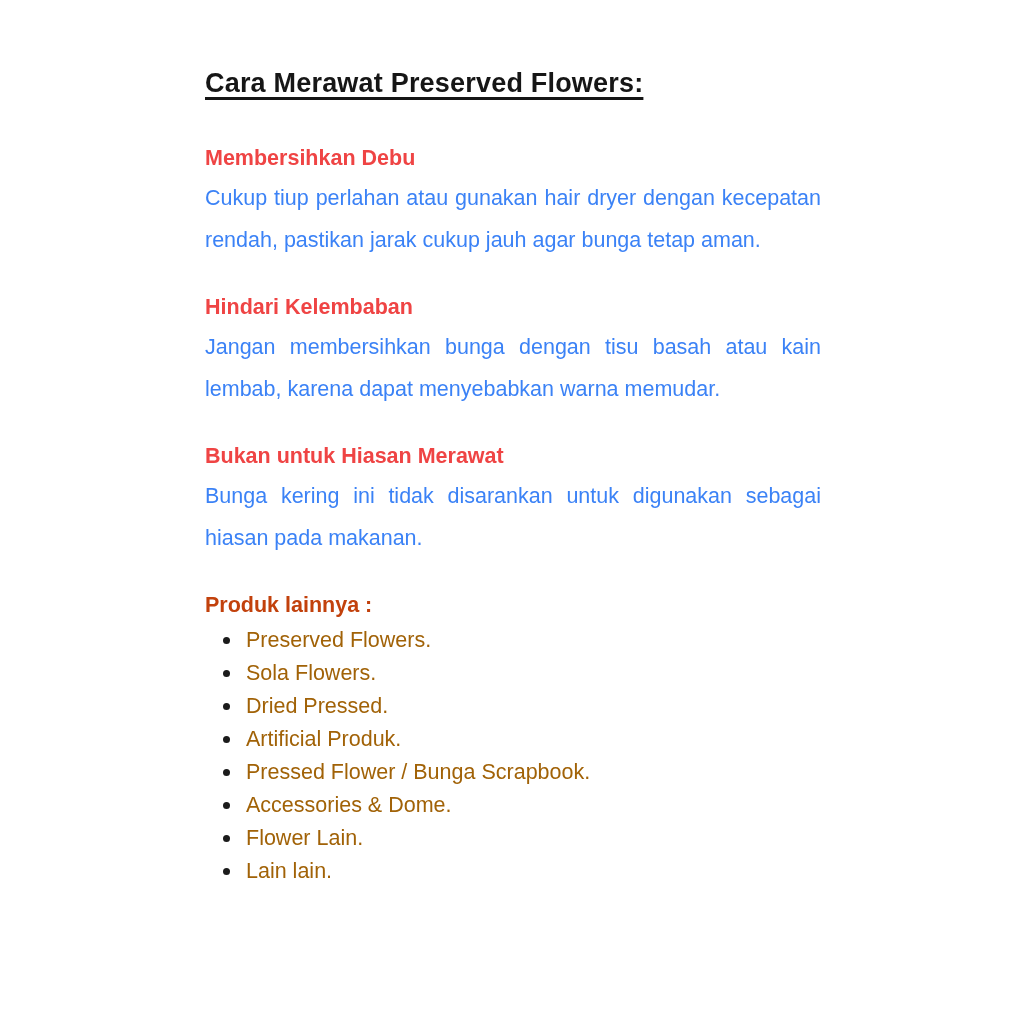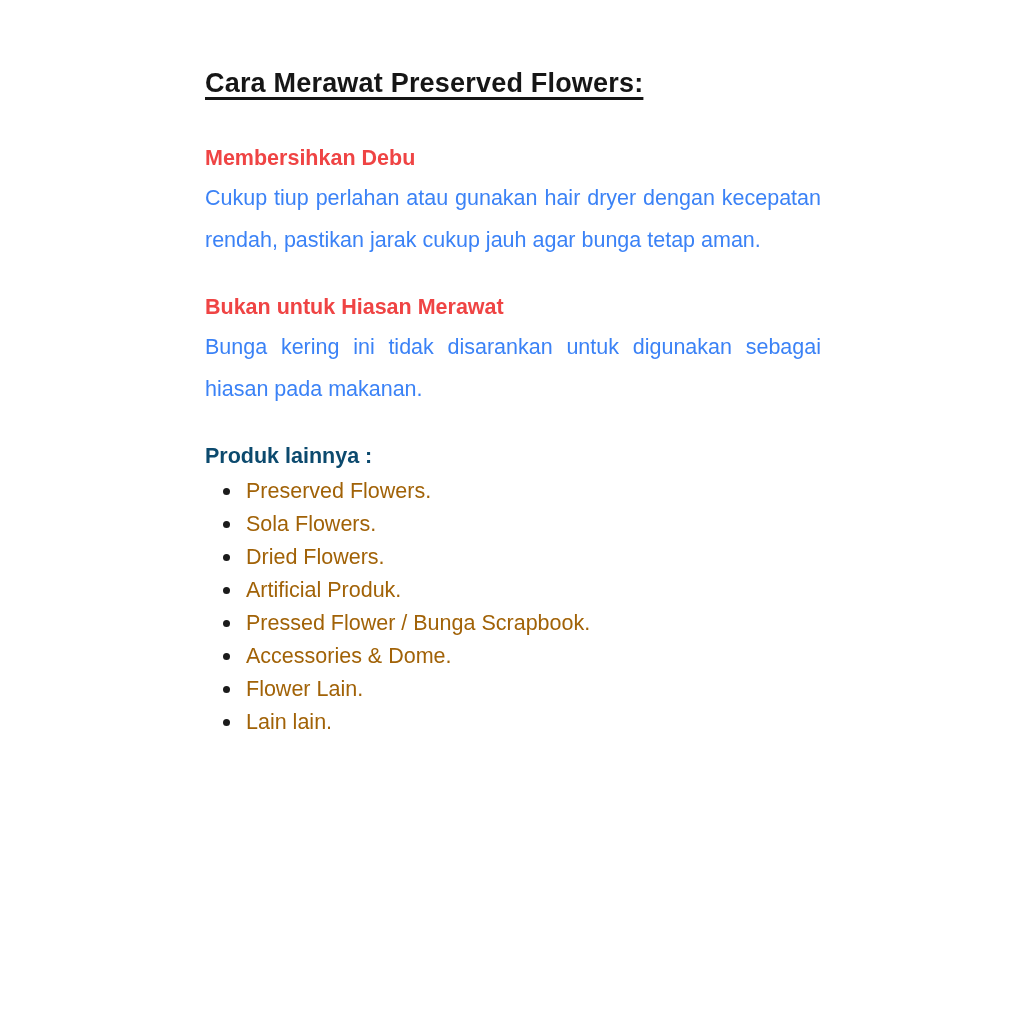--- a/index.html
+++ b/index.html
@@ -39,21 +39,21 @@
   }
   .section-body {
     font-size: 21.5px;
     line-height: 42px;
     text-align: justify;
     color: #3b82f6;
   }
   .products-heading {
     font-size: 21.5px;
     font-weight: bold;
-    color: #0c4a6e;
+    color: #c2410c;
     line-height: 30px;
     margin-bottom: 4px;
   }
   .products-list {
     list-style: none;
   }
   .products-list li {
     font-size: 21.5px;
     line-height: 33px;
     color: #a16207;
@@ -75,32 +75,36 @@
 
 <div class="page">
 
   <h1 class="doc-title">Cara Merawat Preserved Flowers:</h1>
 
   <div class="section">
     <h2 class="section-heading">Membersihkan Debu</h2>
     <p class="section-body">Cukup tiup perlahan atau gunakan hair dryer dengan kecepatan rendah, pastikan jarak cukup jauh agar bunga tetap aman.</p>
   </div>
 
+  <div class="section">
+    <h2 class="section-heading">Hindari Kelembaban</h2>
+    <p class="section-body">Jangan membersihkan bunga dengan tisu basah atau kain lembab, karena dapat menyebabkan warna memudar.</p>
+  </div>
 
   <div class="section">
     <h2 class="section-heading">Bukan untuk Hiasan Merawat</h2>
     <p class="section-body">Bunga kering ini tidak disarankan untuk digunakan sebagai hiasan pada makanan.</p>
   </div>
 
   <div class="section">
     <h2 class="products-heading">Produk lainnya :</h2>
     <ul class="products-list">
       <li><span class="bullet"></span><span>Preserved Flowers.</span></li>
       <li><span class="bullet"></span><span>Sola Flowers.</span></li>
-      <li><span class="bullet"></span><span>Dried Flowers.</span></li>
+      <li><span class="bullet"></span><span>Dried Pressed.</span></li>
       <li><span class="bullet"></span><span>Artificial Produk.</span></li>
       <li><span class="bullet"></span><span>Pressed Flower / Bunga Scrapbook.</span></li>
       <li><span class="bullet"></span><span>Accessories &amp; Dome.</span></li>
       <li><span class="bullet"></span><span>Flower Lain.</span></li>
       <li><span class="bullet"></span><span>Lain lain.</span></li>
     </ul>
   </div>
 
 </div>
 

